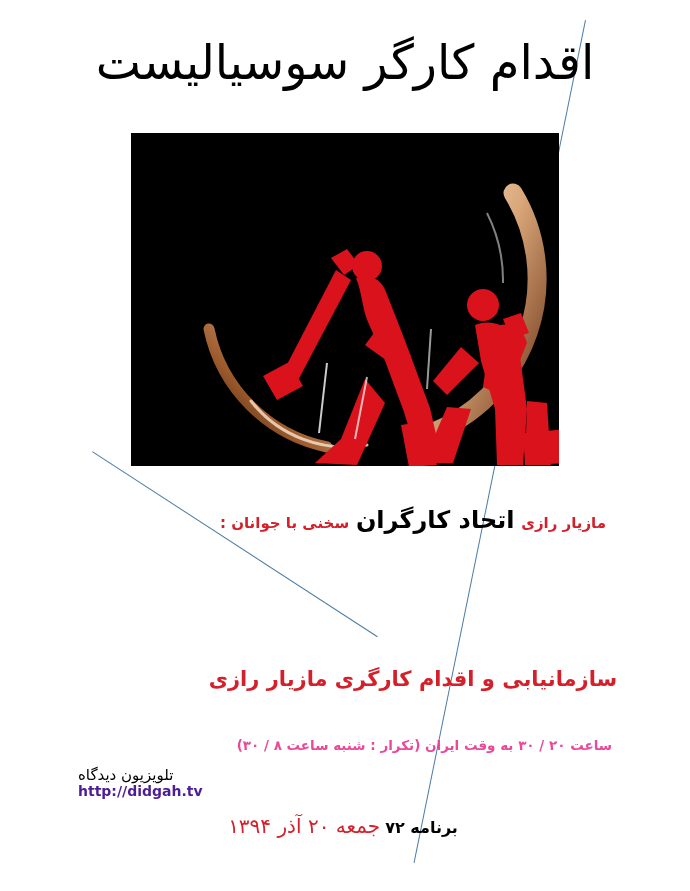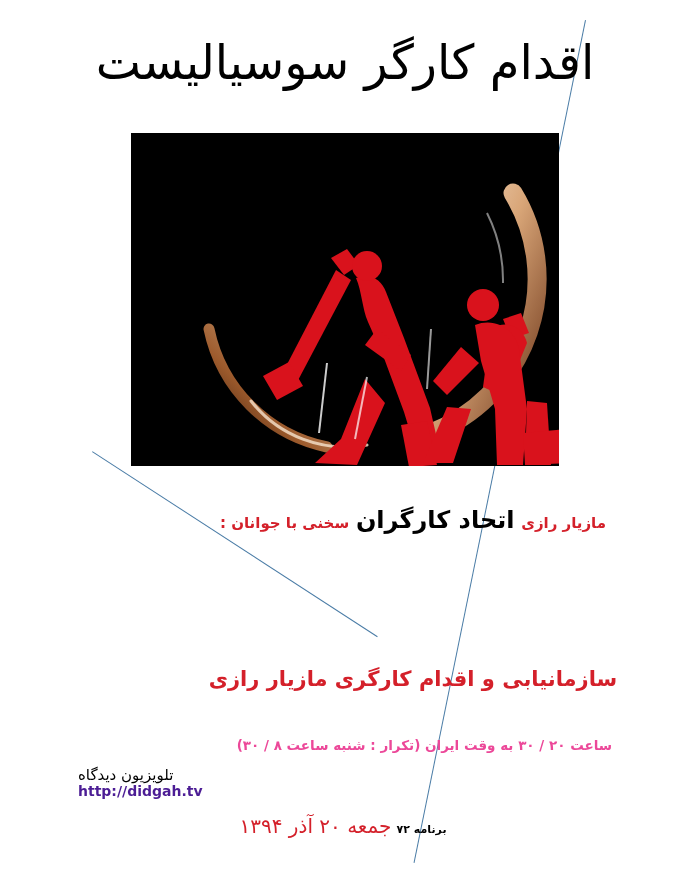--- a/index.html
+++ b/index.html
@@ -134,21 +134,21 @@
     direction: rtl;
     text-align: center;
   }
   .date-main {
     font-size: 20px;
     font-weight: normal;
     color: #d4202a;
     letter-spacing: 1px;
   }
   .date-prog {
-    font-size: 11px;
+    font-size: 16px;
     font-weight: bold;
     color: #000;
     margin-right: 4px;
   }
 </style>
 </head>
 <body>
 
 <div id="poster">
 

